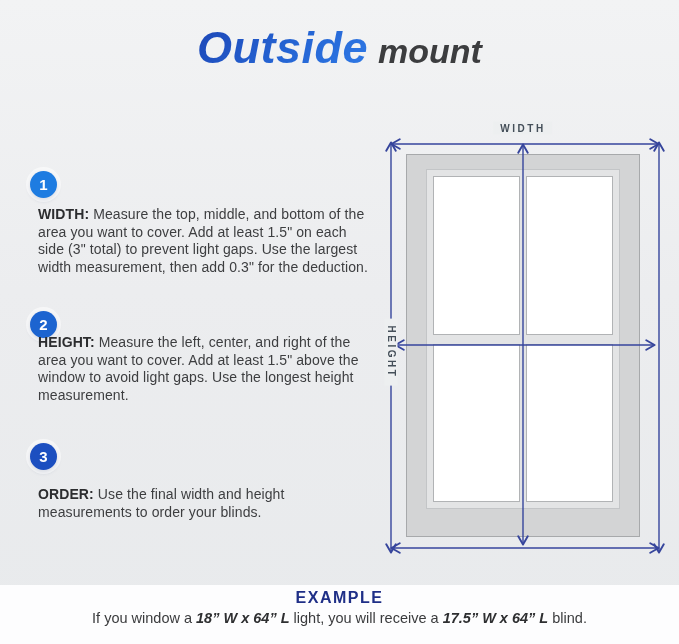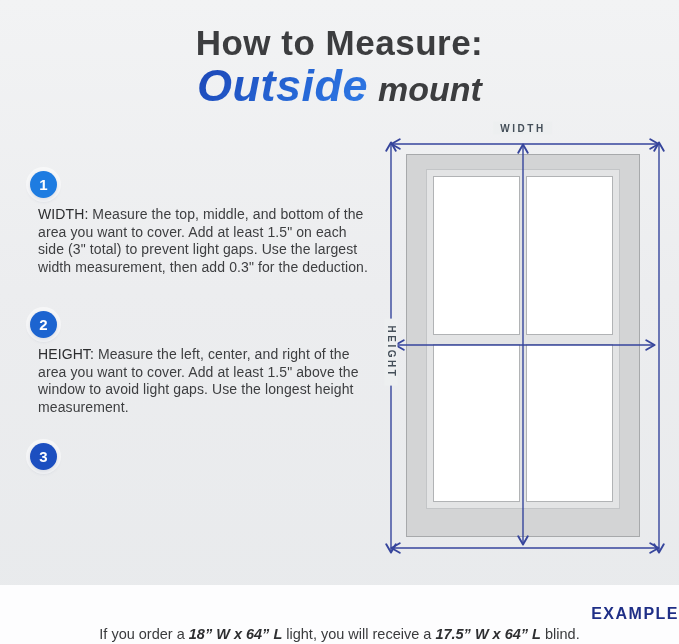--- a/index.html
+++ b/index.html
@@ -25,23 +25,23 @@
   .step-badge {
     position:absolute; left:30px; width:27px; height:27px; border-radius:50%;
     display:flex; align-items:center; justify-content:center;
     color:#fff; font-size:15px; font-weight:700;
     box-shadow:0 0 0 4px rgba(255,255,255,0.55), 0 2px 4px rgba(40,60,110,0.35);
   }
   .step-text {
     position:absolute; left:38px; width:334px;
     font-size:14px; line-height:17.5px; color:#3d3e40; letter-spacing:0.1px;
   }
-  .step-label { font-weight:400; color:#2c2d2f; }
+  .step-label { font-weight:700; color:#2c2d2f; }
   #badge1 { top:171px; } #text1 { top:206px; }
-  #badge2 { top:311px; } #text2 { top:346px; }
+  #badge2 { top:311px; } #text2 { top:334px; }
   #badge3 { top:443px; } #text3 { top:486px; }
 
   
   .window-outer {
     position:absolute; left:406px; top:154px; width:234px; height:383px;
     background:#d3d4d5; border:1px solid #a7a9ab;
   }
   .window-inner {
     position:absolute; left:19px; right:19px; top:14px; bottom:27px;
     background:#e3e4e5; border:1px solid #c3c5c7;
@@ -61,44 +61,44 @@
   }
   .width-label { left:523px; top:128px; transform:translate(-50%,-50%); }
   .height-label { left:391px; top:352px; transform:translate(-50%,-50%) rotate(90deg); }
 
   
   .example {
     position:absolute; left:0; top:585px; width:679px; height:59px;
     background:#fdfdfe; text-align:center;
   }
   .example-heading {
-    margin-top:20px; font-size:16px; font-weight:800; letter-spacing:1.5px; color:#1f2f87;text-align:right;
+    margin-top:4px; font-size:16px; font-weight:800; letter-spacing:1.5px; color:#1f2f87;
   }
   .example-text { margin-top:3px; font-size:14.5px; color:#3a3b3d; }
   .example-bold { font-weight:700; color:#2e2f31;font-style:italic; }
 </style>
 </head>
 <body>
 
 <div class="canvas">
 
   <div class="title">
-    <div class="title-line1">How to Measure:</div>
     <div class="title-line2">
       <span class="title-highlight">Outside</span><span class="title-suffix">mount</span>
     </div>
   </div>
 
   <div class="step-badge" id="badge1" style="background-color: rgb(30, 124, 225);">1</div>
   <p class="step-text" id="text1"><span class="step-label">WIDTH:</span><span> Measure the top, middle, and bottom of the area you want to cover. Add at least 1.5" on each side (3" total) to prevent light gaps. Use the largest width measurement, then add 0.3" for the deduction.</span></p>
 
   <div class="step-badge" id="badge2" style="background-color: rgb(28, 100, 208);">2</div>
   <p class="step-text" id="text2"><span class="step-label">HEIGHT:</span><span> Measure the left, center, and right of the area you want to cover. Add at least 1.5" above the window to avoid light gaps. Use the longest height measurement.</span></p>
 
   <div class="step-badge" id="badge3" style="background-color: rgb(28, 79, 192);">3</div>
+  <p class="step-text" id="text3"><span class="step-label">ORDER:</span><span> Use the final width and height measurements to order your blinds.</span></p>
 
   <div class="window-outer">
     <div class="window-inner">
       <div class="window-panes">
         <div class="pane"></div>
         <div class="pane"></div>
         <div class="pane"></div>
         <div class="pane"></div>
       </div>
     </div>
@@ -119,17 +119,17 @@
       <line x1="659" y1="143" x2="659" y2="552" marker-start="url(#ah)" marker-end="url(#ah)"></line>
     </g>
   </svg>
 
   <div class="meas-label width-label">WIDTH</div>
   <div class="meas-label height-label">HEIGHT</div>
 
   <div class="example">
     <div class="example-heading">EXAMPLE</div>
     <div class="example-text">
-      <span>If you order a </span><span class="example-bold">18” W x 64” L</span><span> light, you will receive a </span><span class="example-bold">17.5” W x 64” L</span><span> blind.</span>
+      <span>If you window a </span><span class="example-bold">18” W x 64” L</span><span> light, you will receive a </span><span class="example-bold">17.5” W x 64” L</span><span> blind.</span>
     </div>
   </div>
 
 </div>
 
 </body></html>

